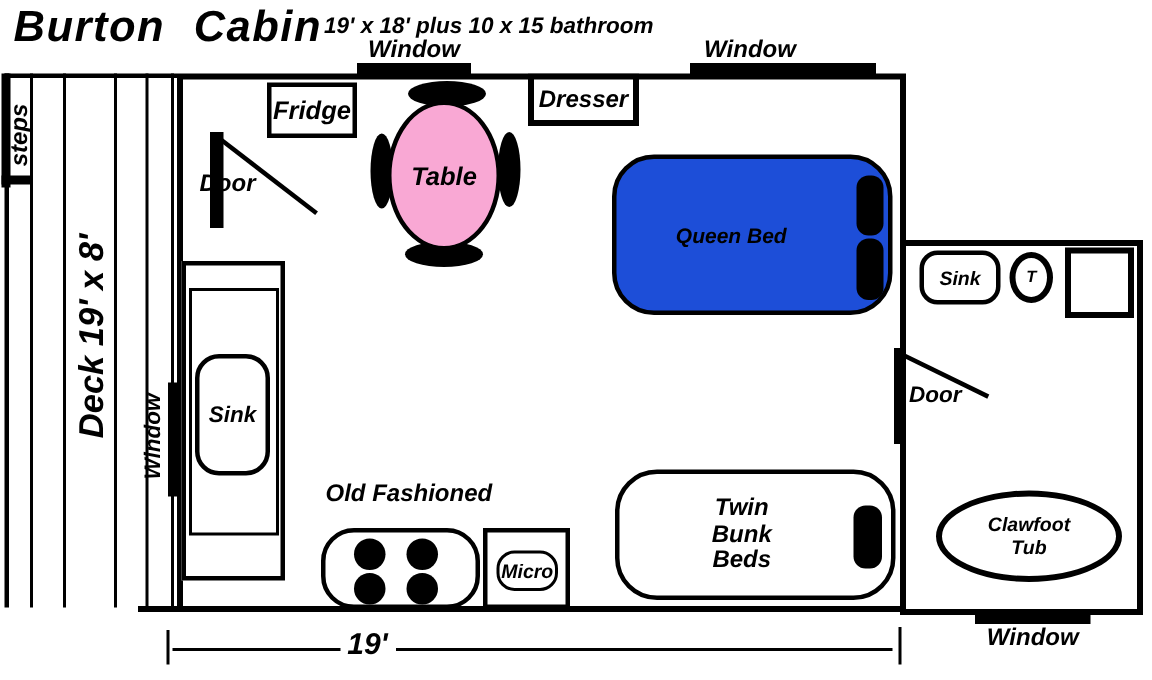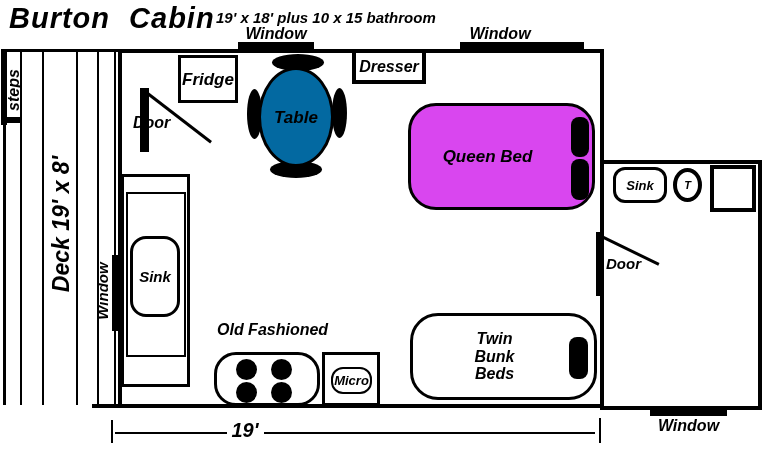--- a/index.html
+++ b/index.html
@@ -58,37 +58,37 @@
   <div class="abs lbl ctr" style="left:238px;top:26px;width:76px;font-size:16px;">Window</div>
   <div class="abs bar" style="left:238px;top:42px;width:76px;height:8px;"></div>
 
   <div class="abs lbl ctr" style="left:445px;top:26px;width:110px;font-size:16px;">Window</div>
   <div class="abs bar" style="left:460px;top:42px;width:124px;height:8px;"></div>
 
   <div class="abs bar" style="left:140px;top:88px;width:9px;height:64px;"></div>
   <div class="abs diag" style="left:147px;top:91px;width:82px;transform:rotate(37.6deg);"></div>
   <div class="abs lbl" style="left:133px;top:115px;font-size:16px;">Door</div>
 
-  <div class="abs box3 ctr" style="left:178px;top:55px;width:60px;height:48px;font-size:17px;">
+  <div class="abs box3 ctr" style="left:178px;top:55px;width:60px;height:37px;font-size:17px;">
     <span class="lbl">Fridge</span>
   </div>
 
   <div class="abs box4 ctr" style="left:352px;top:49px;width:74px;height:35px;font-size:16px;z-index:3;">
     <span class="lbl">Dresser</span>
   </div>
 
   <div class="abs chair" style="left:272px;top:54px;width:52px;height:17px;z-index:1;"></div>
   <div class="abs chair" style="left:270px;top:161px;width:52px;height:17px;z-index:1;"></div>
   <div class="abs chair" style="left:247px;top:89px;width:15px;height:50px;z-index:1;"></div>
   <div class="abs chair" style="left:332px;top:88px;width:15px;height:50px;z-index:1;"></div>
-  <div class="abs ctr" style="left:258px;top:67px;width:76px;height:100px;border:3px solid #000;border-radius:50%;background:#0369a1;z-index:2;font-size:17px;text-align:center;">
+  <div class="abs ctr" style="left:258px;top:67px;width:76px;height:100px;border:3px solid #000;border-radius:50%;background:#f9a8d4;z-index:2;font-size:17px;text-align:center;">
     <span class="lbl">Table</span>
   </div>
 
-  <div class="abs ctr" style="left:408px;top:103px;width:187px;height:107px;border:3px solid #000;border-radius:28px;background:#d946ef;font-size:17px;padding-right:28px;">
+  <div class="abs ctr" style="left:408px;top:103px;width:187px;height:107px;border:3px solid #000;border-radius:28px;background:#1d4ed8;font-size:14px;padding-right:28px;">
     <span class="lbl">Queen Bed</span>
   </div>
   <div class="abs pillow" style="left:571px;top:117px;width:18px;height:40px;"></div>
   <div class="abs pillow" style="left:571px;top:159px;width:18px;height:41px;"></div>
 
   <div class="abs ctr" style="left:410px;top:313px;width:187px;height:87px;border:3px solid #000;border-radius:28px;background:#fff;font-size:16px;line-height:1.12;padding-right:18px;">
     <span>
       <span style="display:block;">Twin</span>
       <span style="display:block;">Bunk</span>
       <span style="display:block;">Beds</span>
@@ -124,20 +124,26 @@
   <div class="abs ctr" style="left:613px;top:167px;width:54px;height:36px;border:3px solid #000;border-radius:12px;background:#fff;font-size:13px;">
     <span class="lbl">Sink</span>
   </div>
 
   <div class="abs ctr" style="left:673px;top:168px;width:29px;height:34px;border:4px solid #000;border-radius:50%;background:#fff;font-size:11px;">
     <span class="lbl">T</span>
   </div>
 
   <div class="abs box4" style="left:710px;top:165px;width:46px;height:47px;"></div>
 
+  <div class="abs ctr" style="left:624px;top:327px;width:124px;height:61px;border:4px solid #000;border-radius:50%;background:#fff;font-size:13px;line-height:1.15;">
+    <span>
+      <span style="display:block;">Clawfoot</span>
+      <span style="display:block;">Tub</span>
+    </span>
+  </div>
 
   <div class="abs bar" style="left:650px;top:408px;width:77px;height:8px;"></div>
   <div class="abs lbl ctr" style="left:650px;top:418px;width:77px;font-size:16px;">Window</div>
 
   <div class="abs bar" style="left:111px;top:420px;width:2px;height:23px;"></div>
   <div class="abs bar" style="left:599px;top:418px;width:2px;height:25px;"></div>
   <div class="abs line-h" style="left:115px;top:432px;width:112px;"></div>
   <div class="abs line-h" style="left:264px;top:432px;width:331px;"></div>
   <div class="abs lbl ctr" style="left:227px;top:420px;width:36px;font-size:20px;">19'</div>
 

